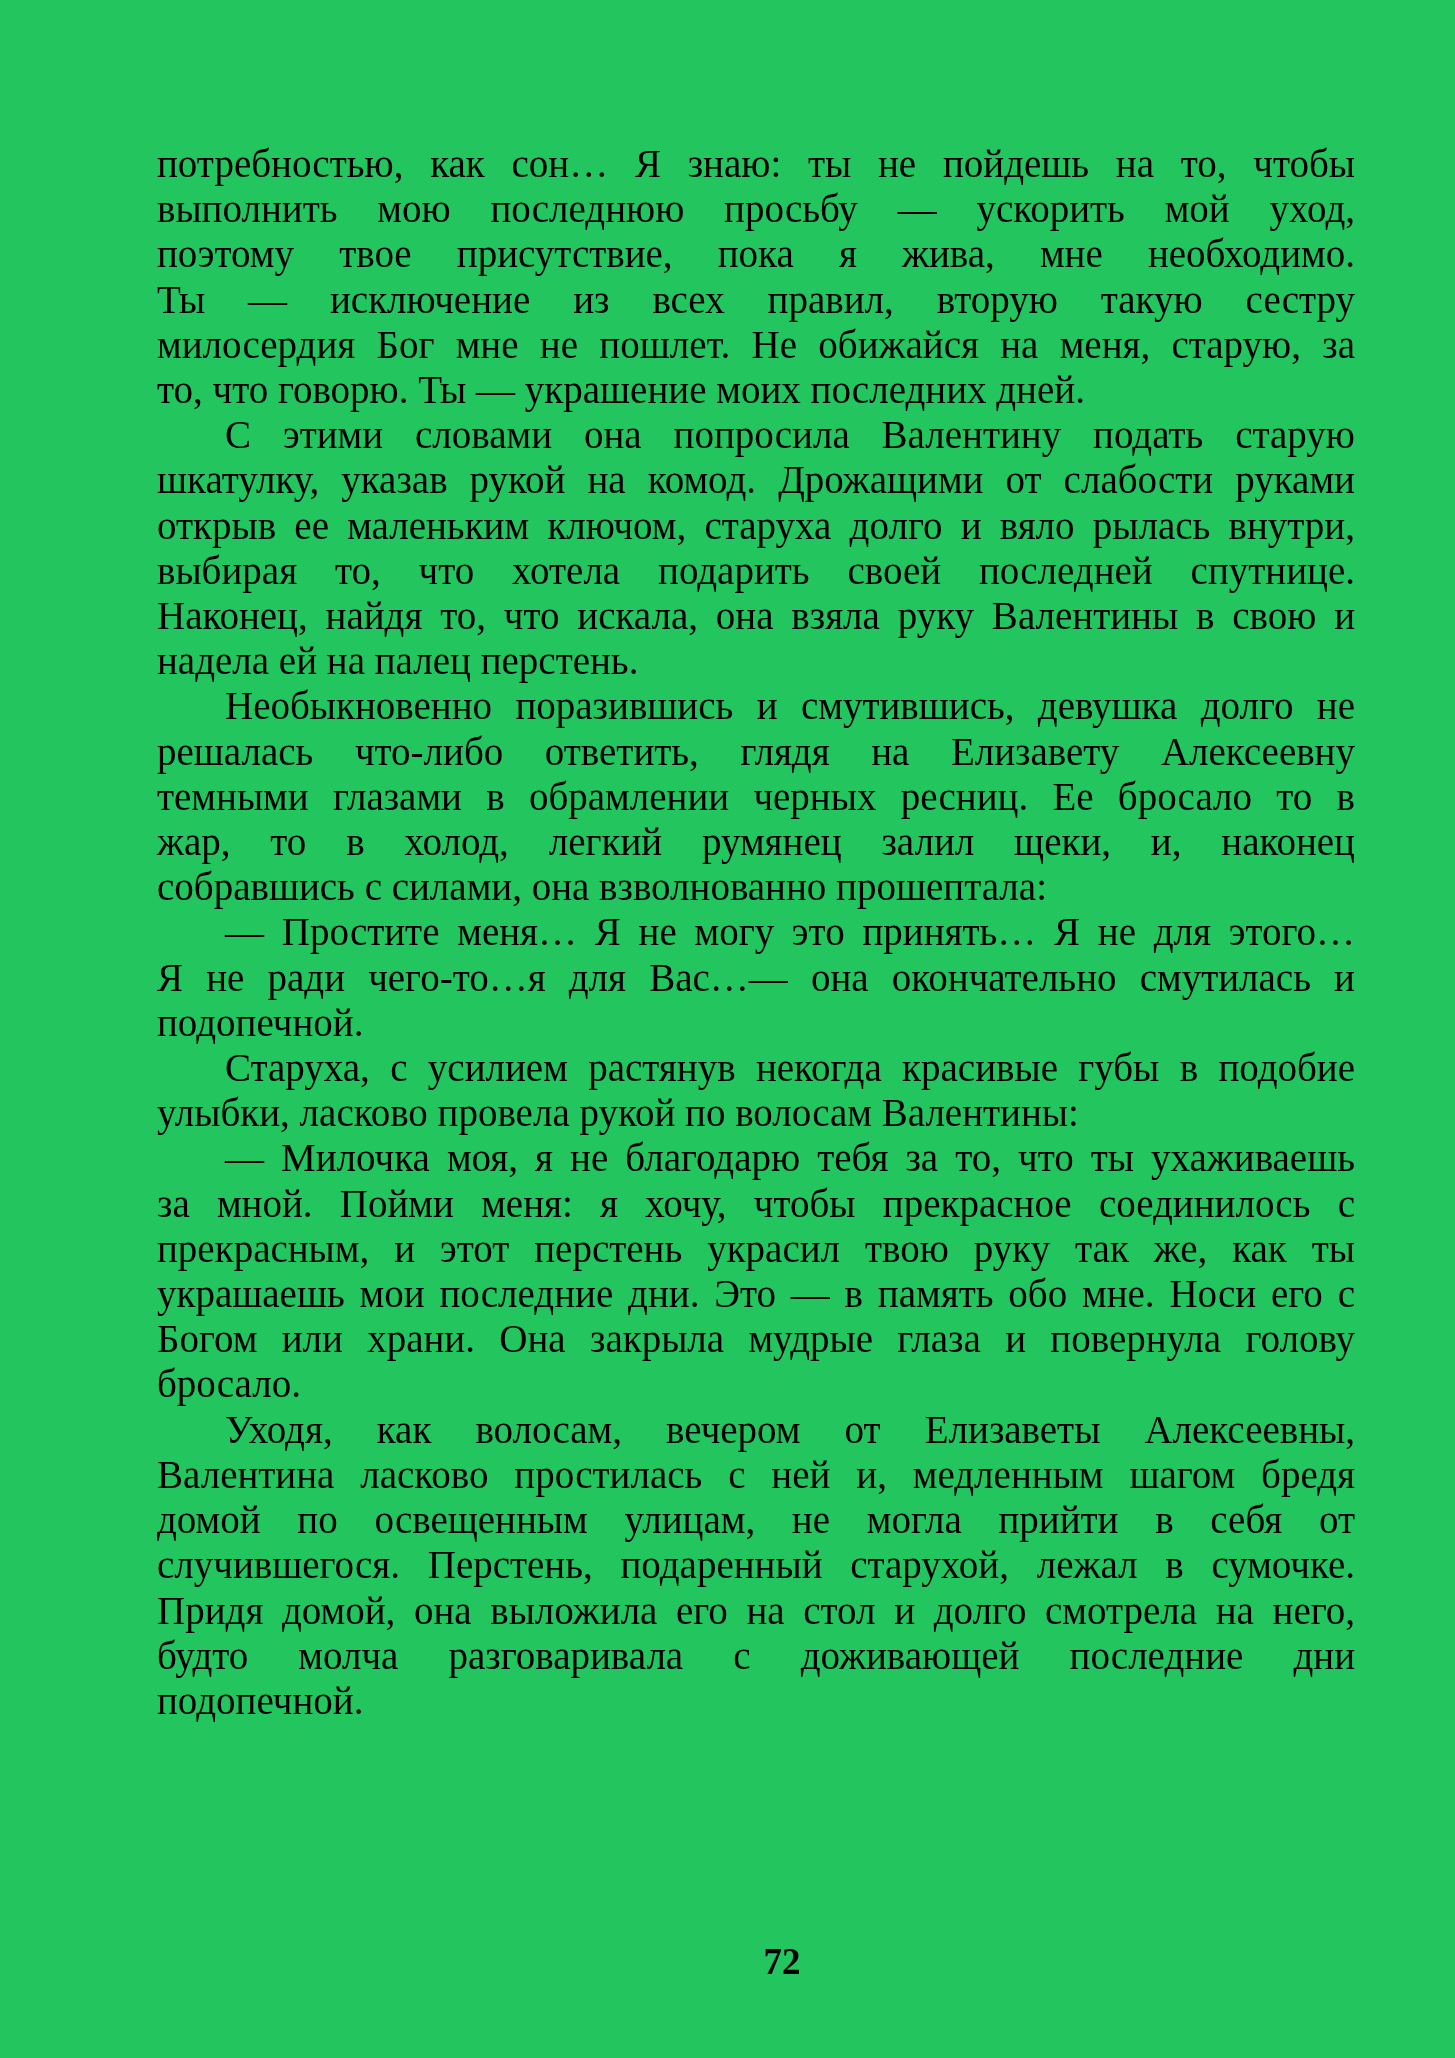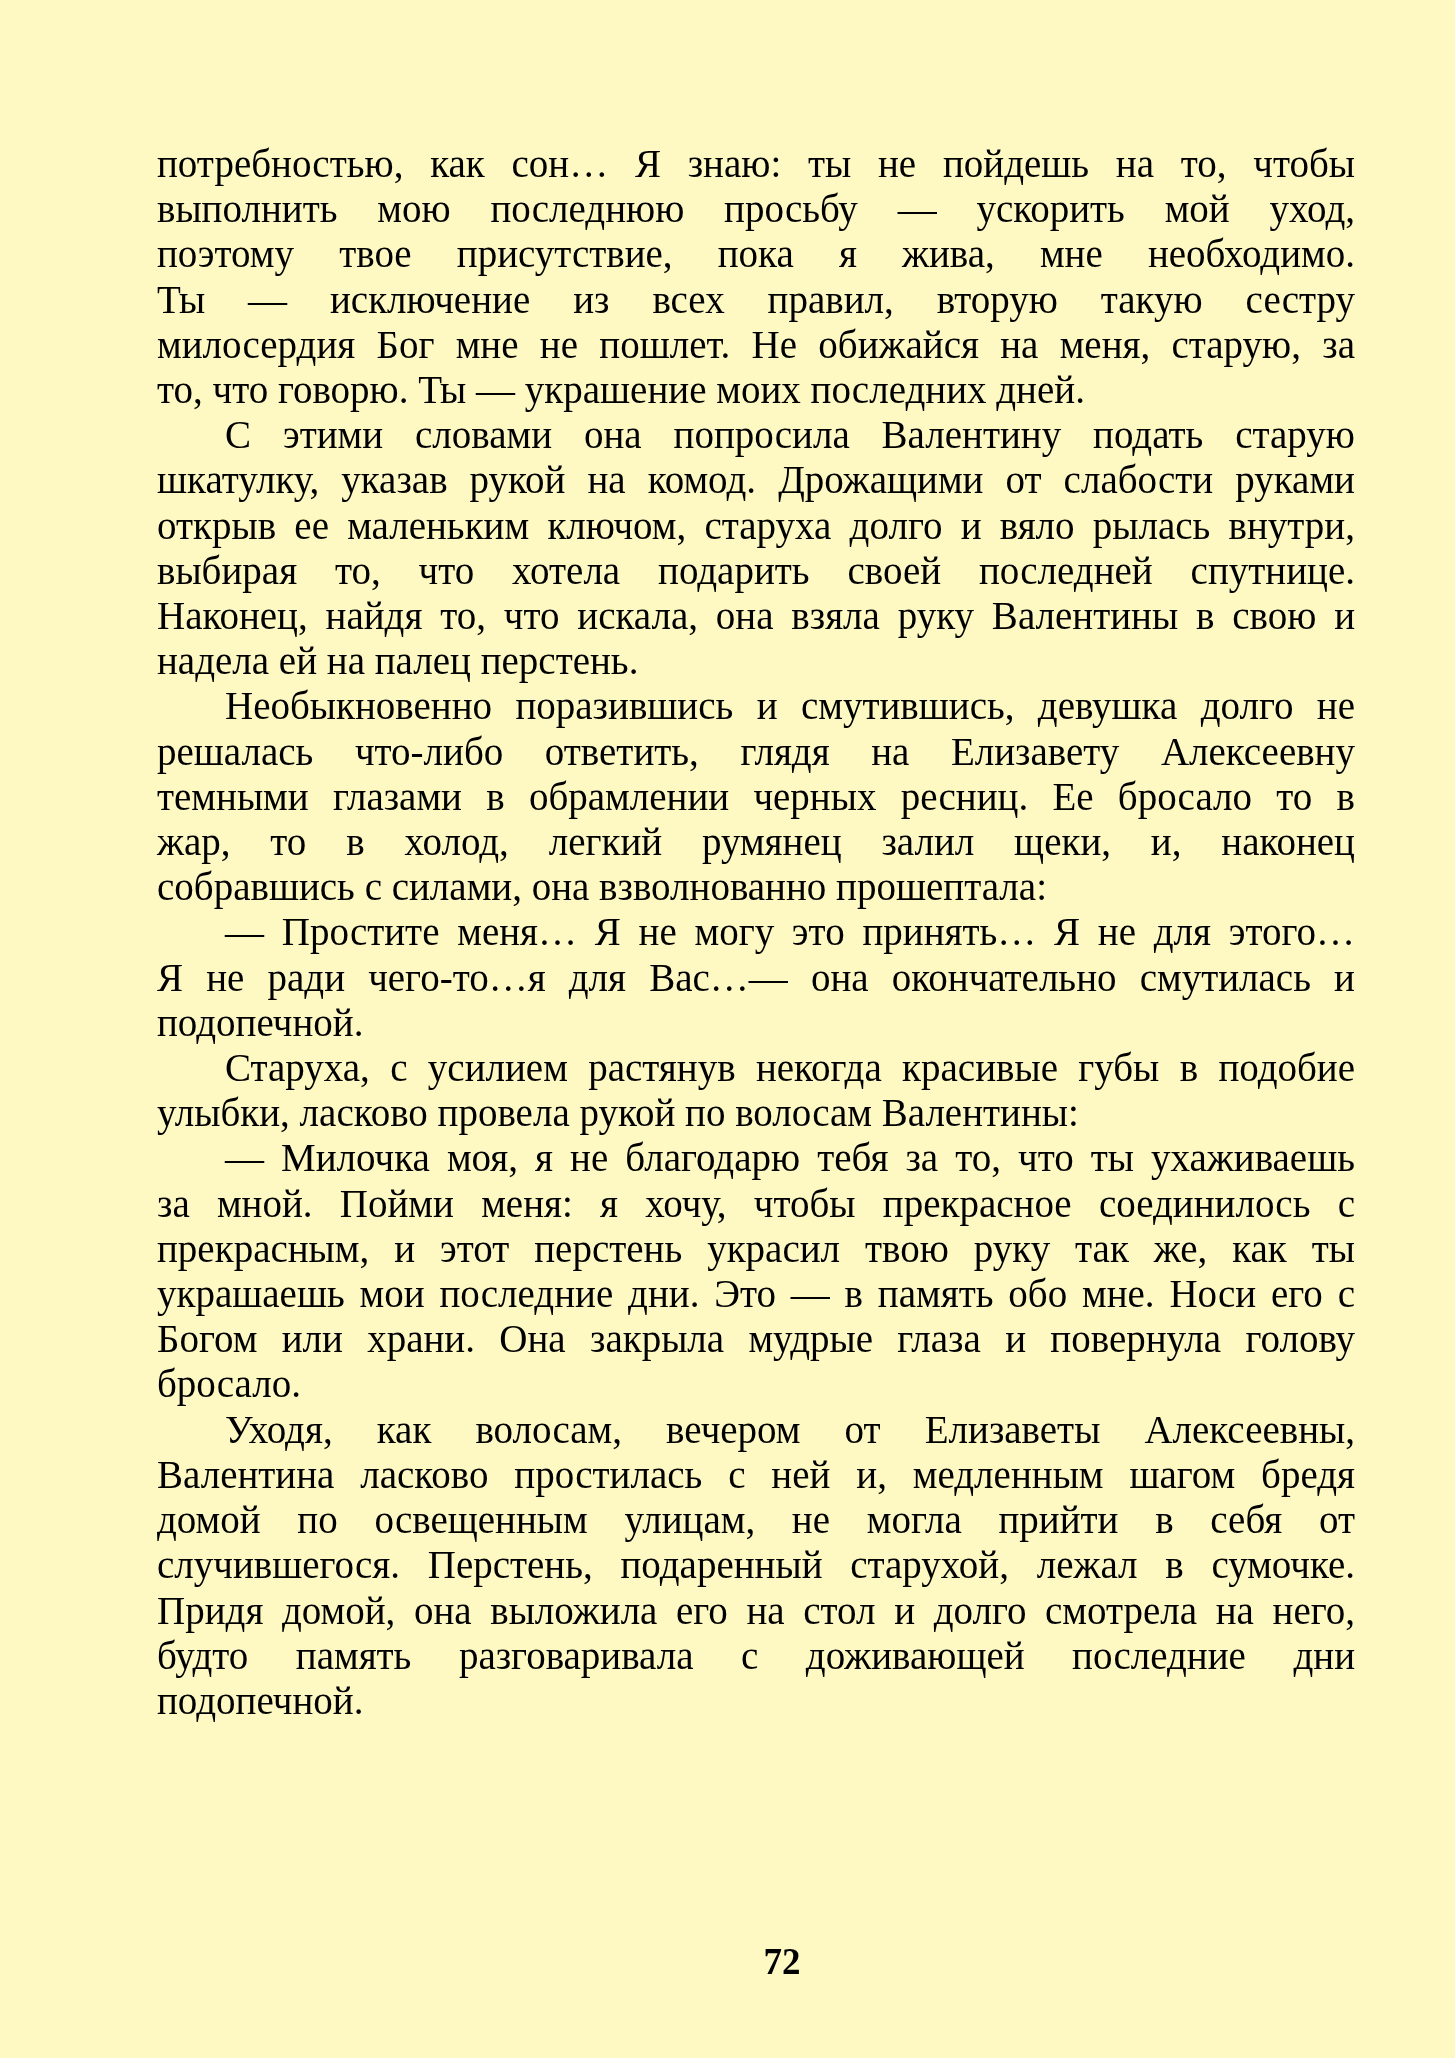--- a/index.html
+++ b/index.html
@@ -4,21 +4,21 @@
 <style>
   html, body {
     margin: 0;
     padding: 0;
     background: #ffffff;
   }
   .page {
     position: relative;
     width: 1455px;
     height: 2058px;
-    background: #fef9c3;
+    background: #22c55e;
     color: #000000;
     font-family: "Liberation Serif", "DejaVu Serif", serif;
     overflow: hidden;
   }
   .text-block {
     position: absolute;
     left: 157px;
     top: 141px;
     width: 1198px;
     font-size: 39px;
@@ -96,18 +96,18 @@
         <div class="line">украшаешь мои последние дни. Это — в память обо мне. Носи его с</div>
         <div class="line">Богом или храни. Она закрыла мудрые глаза и повернула голову</div>
         <div class="line end">бросало.</div>
       </div>
       <div class="paragraph">
         <div class="line indent">Уходя, как волосам, вечером от Елизаветы Алексеевны,</div>
         <div class="line">Валентина ласково простилась с ней и, медленным шагом бредя</div>
         <div class="line">домой по освещенным улицам, не могла прийти в себя от</div>
         <div class="line">случившегося. Перстень, подаренный старухой, лежал в сумочке.</div>
         <div class="line">Придя домой, она выложила его на стол и долго смотрела на него,</div>
-        <div class="line">будто память разговаривала с доживающей последние дни</div>
+        <div class="line">будто молча разговаривала с доживающей последние дни</div>
         <div class="line end">подопечной.</div>
       </div>
     </div>
   <div class="page-number">72</div>
 </div>
 
 </body></html>

